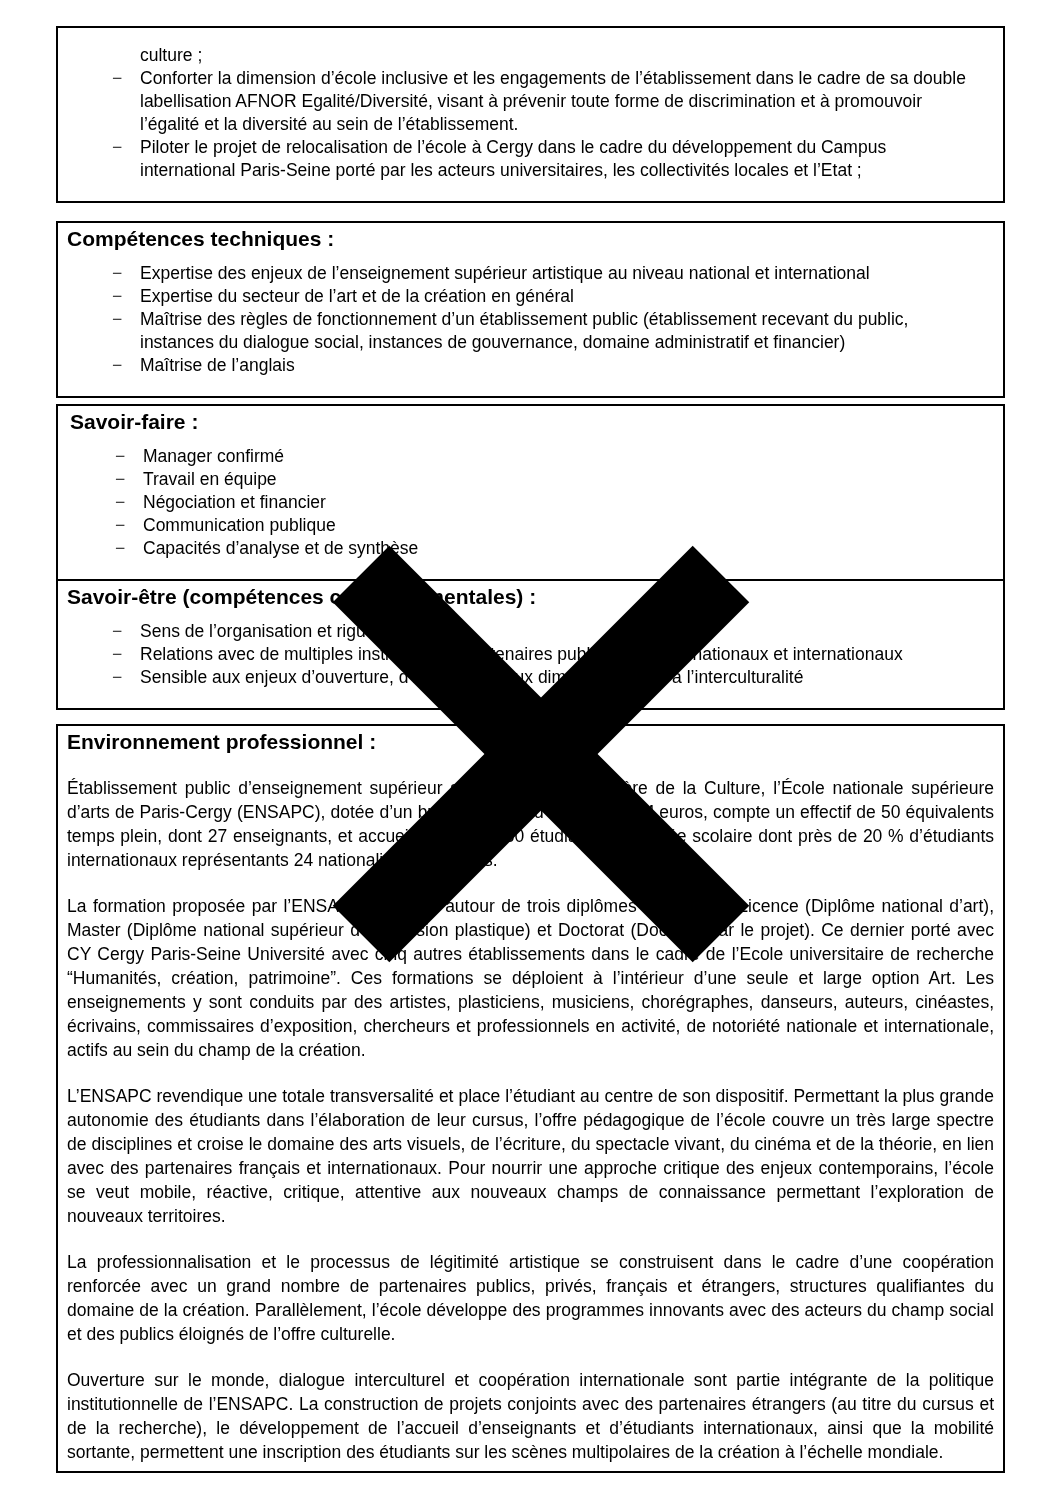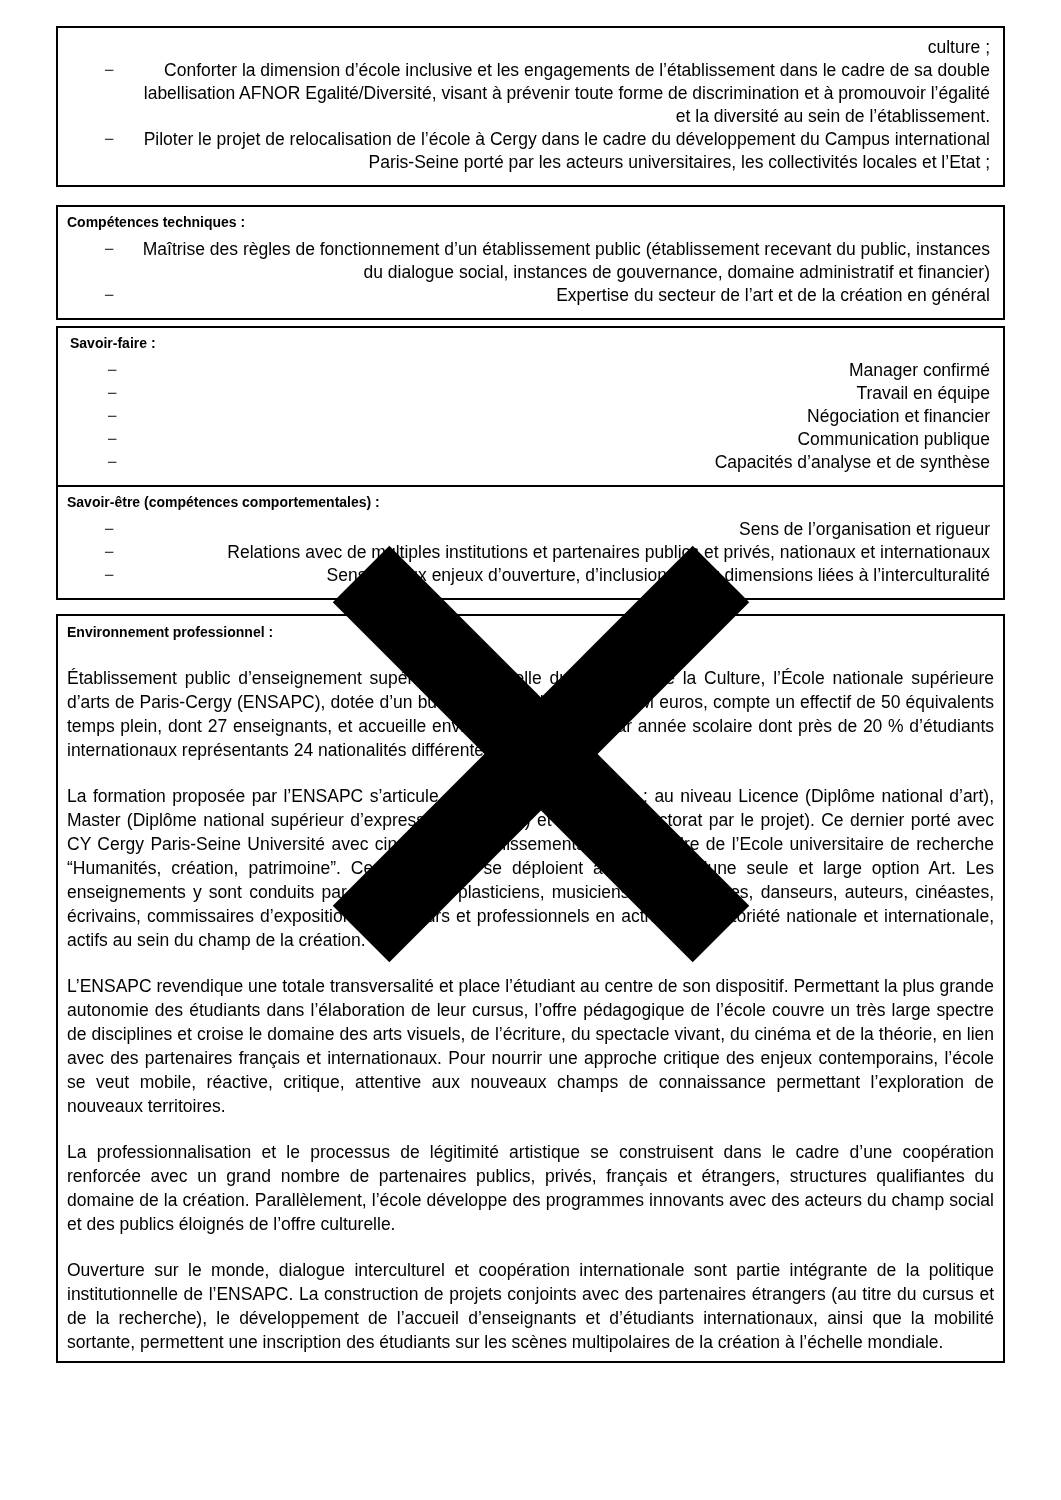--- a/index.html
+++ b/index.html
@@ -26,31 +26,30 @@
     box-sizing: border-box;
     background: #ffffff;
   }
   .box-mt-18 { margin-top: 18px; }
   .box-mt-6  { margin-top: 6px; padding-left: 12px; }
   .box-mt-n2 { margin-top: -2px; }
   .box-mt-14 { margin-top: 14px; }
 
   .box h2 {
     margin: 0;
-    font-size: 14px;
+    font-size: 21px;
     font-weight: bold;
     line-height: 23px;
   }
 
   ul.dash {
     list-style: none;
-    margin: 4px;
+    margin: 12px;
     padding: 0;
     line-height: 23px;
-    text-align: right;
   }
   ul.dash li {
     position: relative;
     padding-left: 61px;
   }
   ul.dash li::before {
     content: "\2212";
     position: absolute;
     left: 33px;
     top: 0;
@@ -97,22 +96,24 @@
     <ul class="dash">
       <li class="no-dash">culture ;</li>
       <li>Conforter la dimension d’école inclusive et les engagements de l’établissement dans le cadre de sa double labellisation AFNOR Egalité/Diversité, visant à prévenir toute forme de discrimination et à promouvoir l’égalité et la diversité au sein de l’établissement.</li>
       <li>Piloter le projet de relocalisation de l’école à Cergy dans le cadre du développement du Campus international Paris-Seine porté par les acteurs universitaires, les collectivités locales et l’Etat ;</li>
     </ul>
   </div>
 
   <div class="box box-mt-18">
     <h2>Compétences techniques :</h2>
     <ul class="dash">
+      <li>Expertise des enjeux de l’enseignement supérieur artistique au niveau national et international</li>
+      <li>Expertise du secteur de l’art et de la création en général</li>
       <li>Maîtrise des règles de fonctionnement d’un établissement public (établissement recevant du public, instances du dialogue social, instances de gouvernance, domaine administratif et financier)</li>
-      <li>Expertise du secteur de l’art et de la création en général</li>
+      <li>Maîtrise de l’anglais</li>
     </ul>
   </div>
 
   <div class="box box-mt-6">
     <h2>Savoir-faire :</h2>
     <ul class="dash">
       <li>Manager confirmé</li>
       <li>Travail en équipe</li>
       <li>Négociation et financier</li>
       <li>Communication publique</li>

